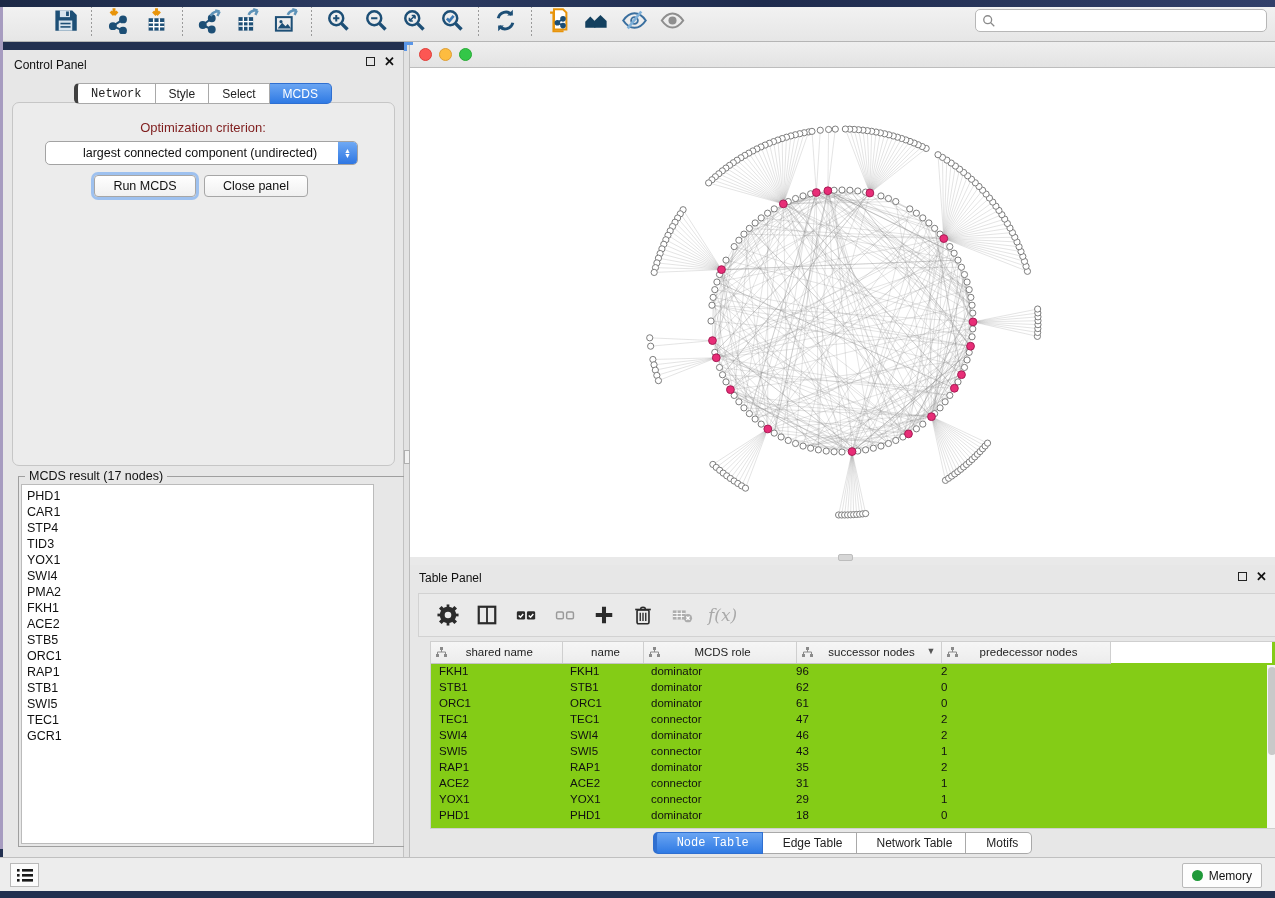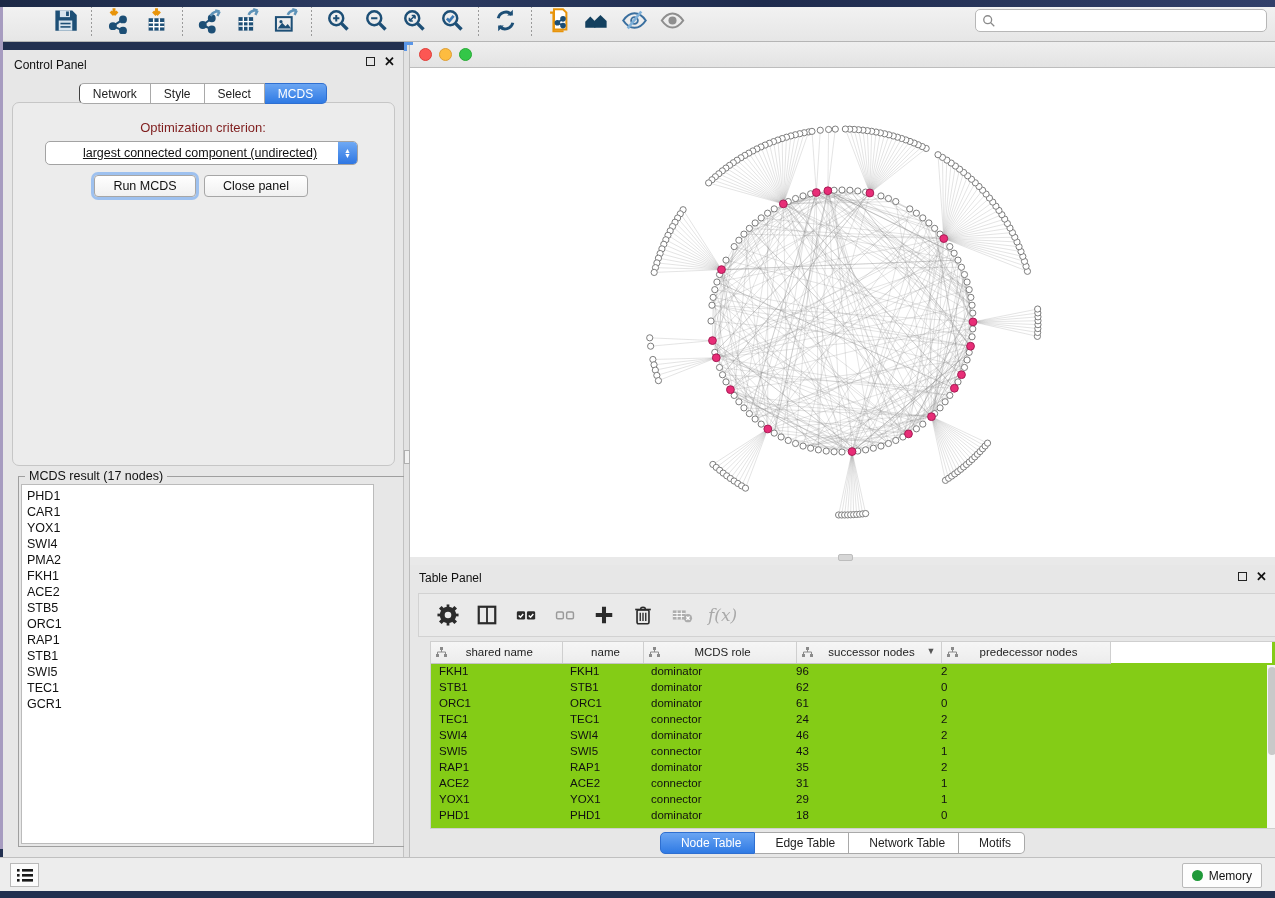--- a/index.html
+++ b/index.html
@@ -33,32 +33,32 @@
   
   #control-panel { left:3px; top:42px; width:401px; height:815px; background:#e7e7e7;
     border-right:1px solid #c2c2c2;margin-top:8px; }
   #cp-title { position:absolute; left:11px; top:8px; font-size:12px; color:#111; }
   .panel-icons { position:absolute; right:8px; top:7px; display:flex; gap:9px; align-items:center; }
   .float-icon { width:9px; height:9px; border:1.6px solid #222; display:inline-block; }
   .close-icon { font-size:13px; font-weight:bold; color:#111; line-height:9px; }
   #cp-tabs { position:absolute; left:0; top:33px; width:100%; display:flex; justify-content:center; z-index:3; }
   .seg-tab { height:21px; padding:0 13px; background:#fff; border:1px solid #a9a9a9;
     border-left:none; display:flex; align-items:center; font-size:12px; color:#222; }
-  .seg-tab:first-child { border-left:1px solid #404040; border-radius:5px 0 0 5px; }
+  .seg-tab:first-child { border-left:4px solid #404040; border-radius:5px 0 0 5px;font-family:Liberation Mono, monospace; }
   .seg-tab:last-child { border-radius:0 5px 5px 0; }
   .seg-tab.active { background:linear-gradient(#6aa5f2,#2f7ae4); border-color:#2f6fd0;
     color:#fff; }
   #cp-box { position:absolute; left:9px; top:52px; width:383px; height:364px;
     background:#ececec; border:1px solid #c6c6c6; border-radius:7px; }
   #opt-label { position:absolute; left:0; top:70px; width:100%; text-align:center;
     font-size:13px; color:#7f1d1d; }
   #criterion-select { position:absolute; left:42px; top:91px; width:313px; height:24px;
     background:#fff; border:1px solid #a3a3a3; border-radius:5px; display:flex;
     align-items:center; }
-  #criterion-select .val { flex:1; text-align:center; font-size:12.5px; color:#111; padding-left:16px;text-decoration:underline; }
+  #criterion-select .val { flex:1; text-align:center; font-size:12.5px; color:#111; padding-left:16px; }
   #criterion-select .cap { width:19px; height:22px; margin:0; border-radius:0 4px 4px 0;
     background:linear-gradient(#6fa9f4,#2e76e2); display:flex; flex-direction:column;
     align-items:center; justify-content:center; color:#fff; }
   #criterion-select .cap span { font-size:7px; line-height:5px; font-weight:bold; }
   .mac-btn { position:absolute; height:22px; background:linear-gradient(#ffffff,#f0f0f0);
     border:1px solid #a6a6a6; border-radius:4px; font-size:12.5px; color:#111;
     display:flex; align-items:center; justify-content:center; }
   #run-btn { left:91px; top:125px; width:102px; box-shadow:0 0 0 3px rgba(94,158,243,.55); }
   #close-panel-btn { left:201px; top:125px; width:104px; }
 
@@ -312,20 +312,22 @@
         <span>▼</span>
       </span>
   </div>
   <div id="run-btn" class="mac-btn">Run MCDS</div>
   <div id="close-panel-btn" class="mac-btn">Close panel</div>
   <div id="mcds-group">
     <div id="mcds-legend">MCDS result (17 nodes)</div>
     <div id="mcds-list">
         <div>PHD1</div>
         <div>CAR1</div>
+        <div>STP4</div>
+        <div>TID3</div>
         <div>YOX1</div>
         <div>SWI4</div>
         <div>PMA2</div>
         <div>FKH1</div>
         <div>ACE2</div>
         <div>STB5</div>
         <div>ORC1</div>
         <div>RAP1</div>
         <div>STB1</div>
         <div>SWI5</div>
@@ -1208,21 +1210,21 @@
             <td>ORC1</td>
             <td>dominator</td>
             <td class="num">61</td>
             <td class="num">0</td>
             <td></td>
           </tr>
           <tr>
             <td>TEC1</td>
             <td>TEC1</td>
             <td>connector</td>
-            <td class="num">24</td>
+            <td class="num">47</td>
             <td class="num">2</td>
             <td></td>
           </tr>
           <tr>
             <td>SWI4</td>
             <td>SWI4</td>
             <td>dominator</td>
             <td class="num">46</td>
             <td class="num">2</td>
             <td></td>

